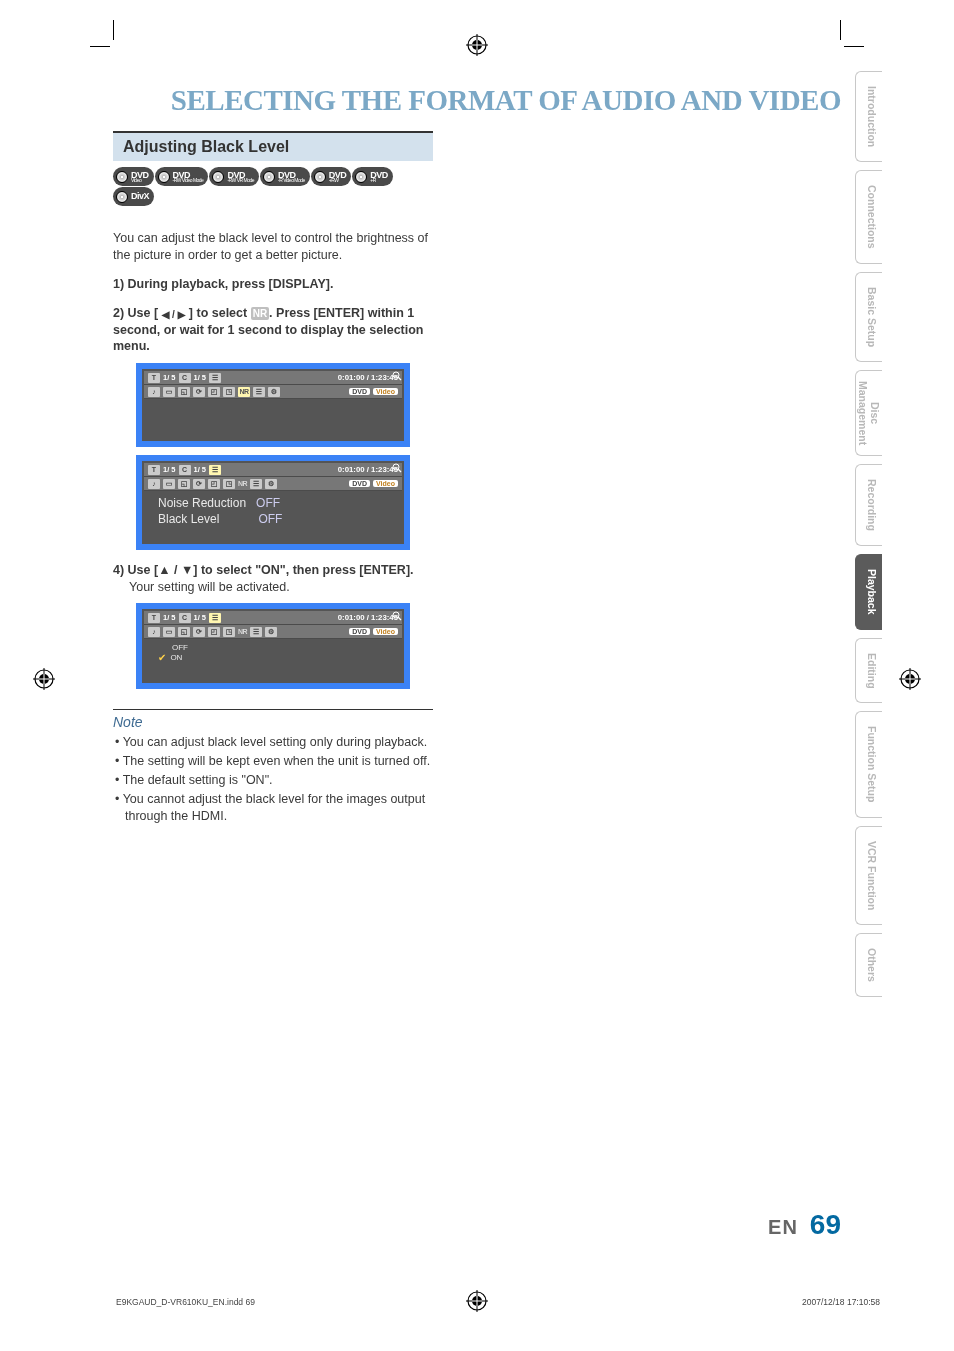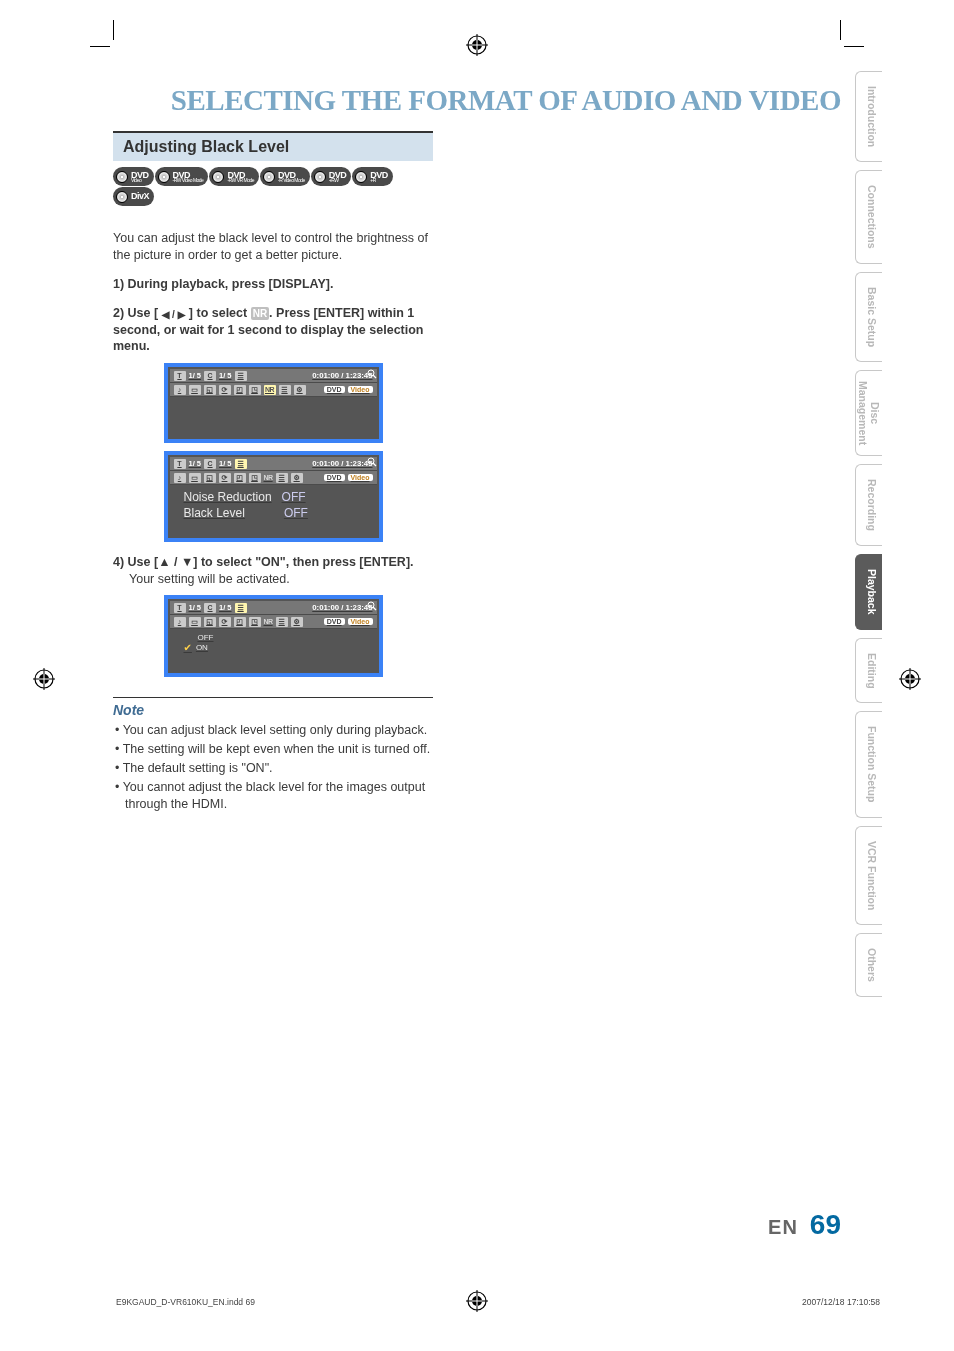--- a/index.html
+++ b/index.html
@@ -86,26 +86,25 @@
   .body-text {
     margin-top: 24px;
     line-height: 1.35;
   }
   .bold { font-weight: 700; }
   .step { margin-top: 12px; line-height: 1.35; }
   .step .step-body { padding-left: 16px; }
   .step .eg { padding-left: 16px; margin-top: 2px; }
 
   .osd-shot {
-    width: 219px;
+    width: 274px;
     margin: 8px auto 0;
-    border: 4px solid #3b82f6;
+    border: 6px solid #3b82f6;
     background: #555;
     padding: 2px;
-    text-decoration: underline;
   }
   .osd-inner {
     background: #555;
     color: #fff;
     font-size: 7.8px;
   }
   .osd-bar1, .osd-bar2 {
     background: #777;
     padding: 2px 4px;
     display: flex;
@@ -150,21 +149,21 @@
   }
   .tri { font-size: 10px; vertical-align: -1px; }
 
   .note-box {
     margin-top: 20px;
     border-top: 1px solid #333;
     padding-top: 4px;
   }
   .note-title {
     font-style: italic;
-    font-weight: 700;
+    font-weight: 400;
     color: #3f6b92;
     font-size: 14px;
   }
   .note-list { margin-top: 4px; padding-left: 2px; }
   .note-list li { list-style: none; padding-left: 10px; text-indent: -10px; line-height: 1.35; margin-bottom: 2px; }
   .note-list li::before { content: "• "; }
 
   .tabs {
     position: absolute;
     top: 71px;

